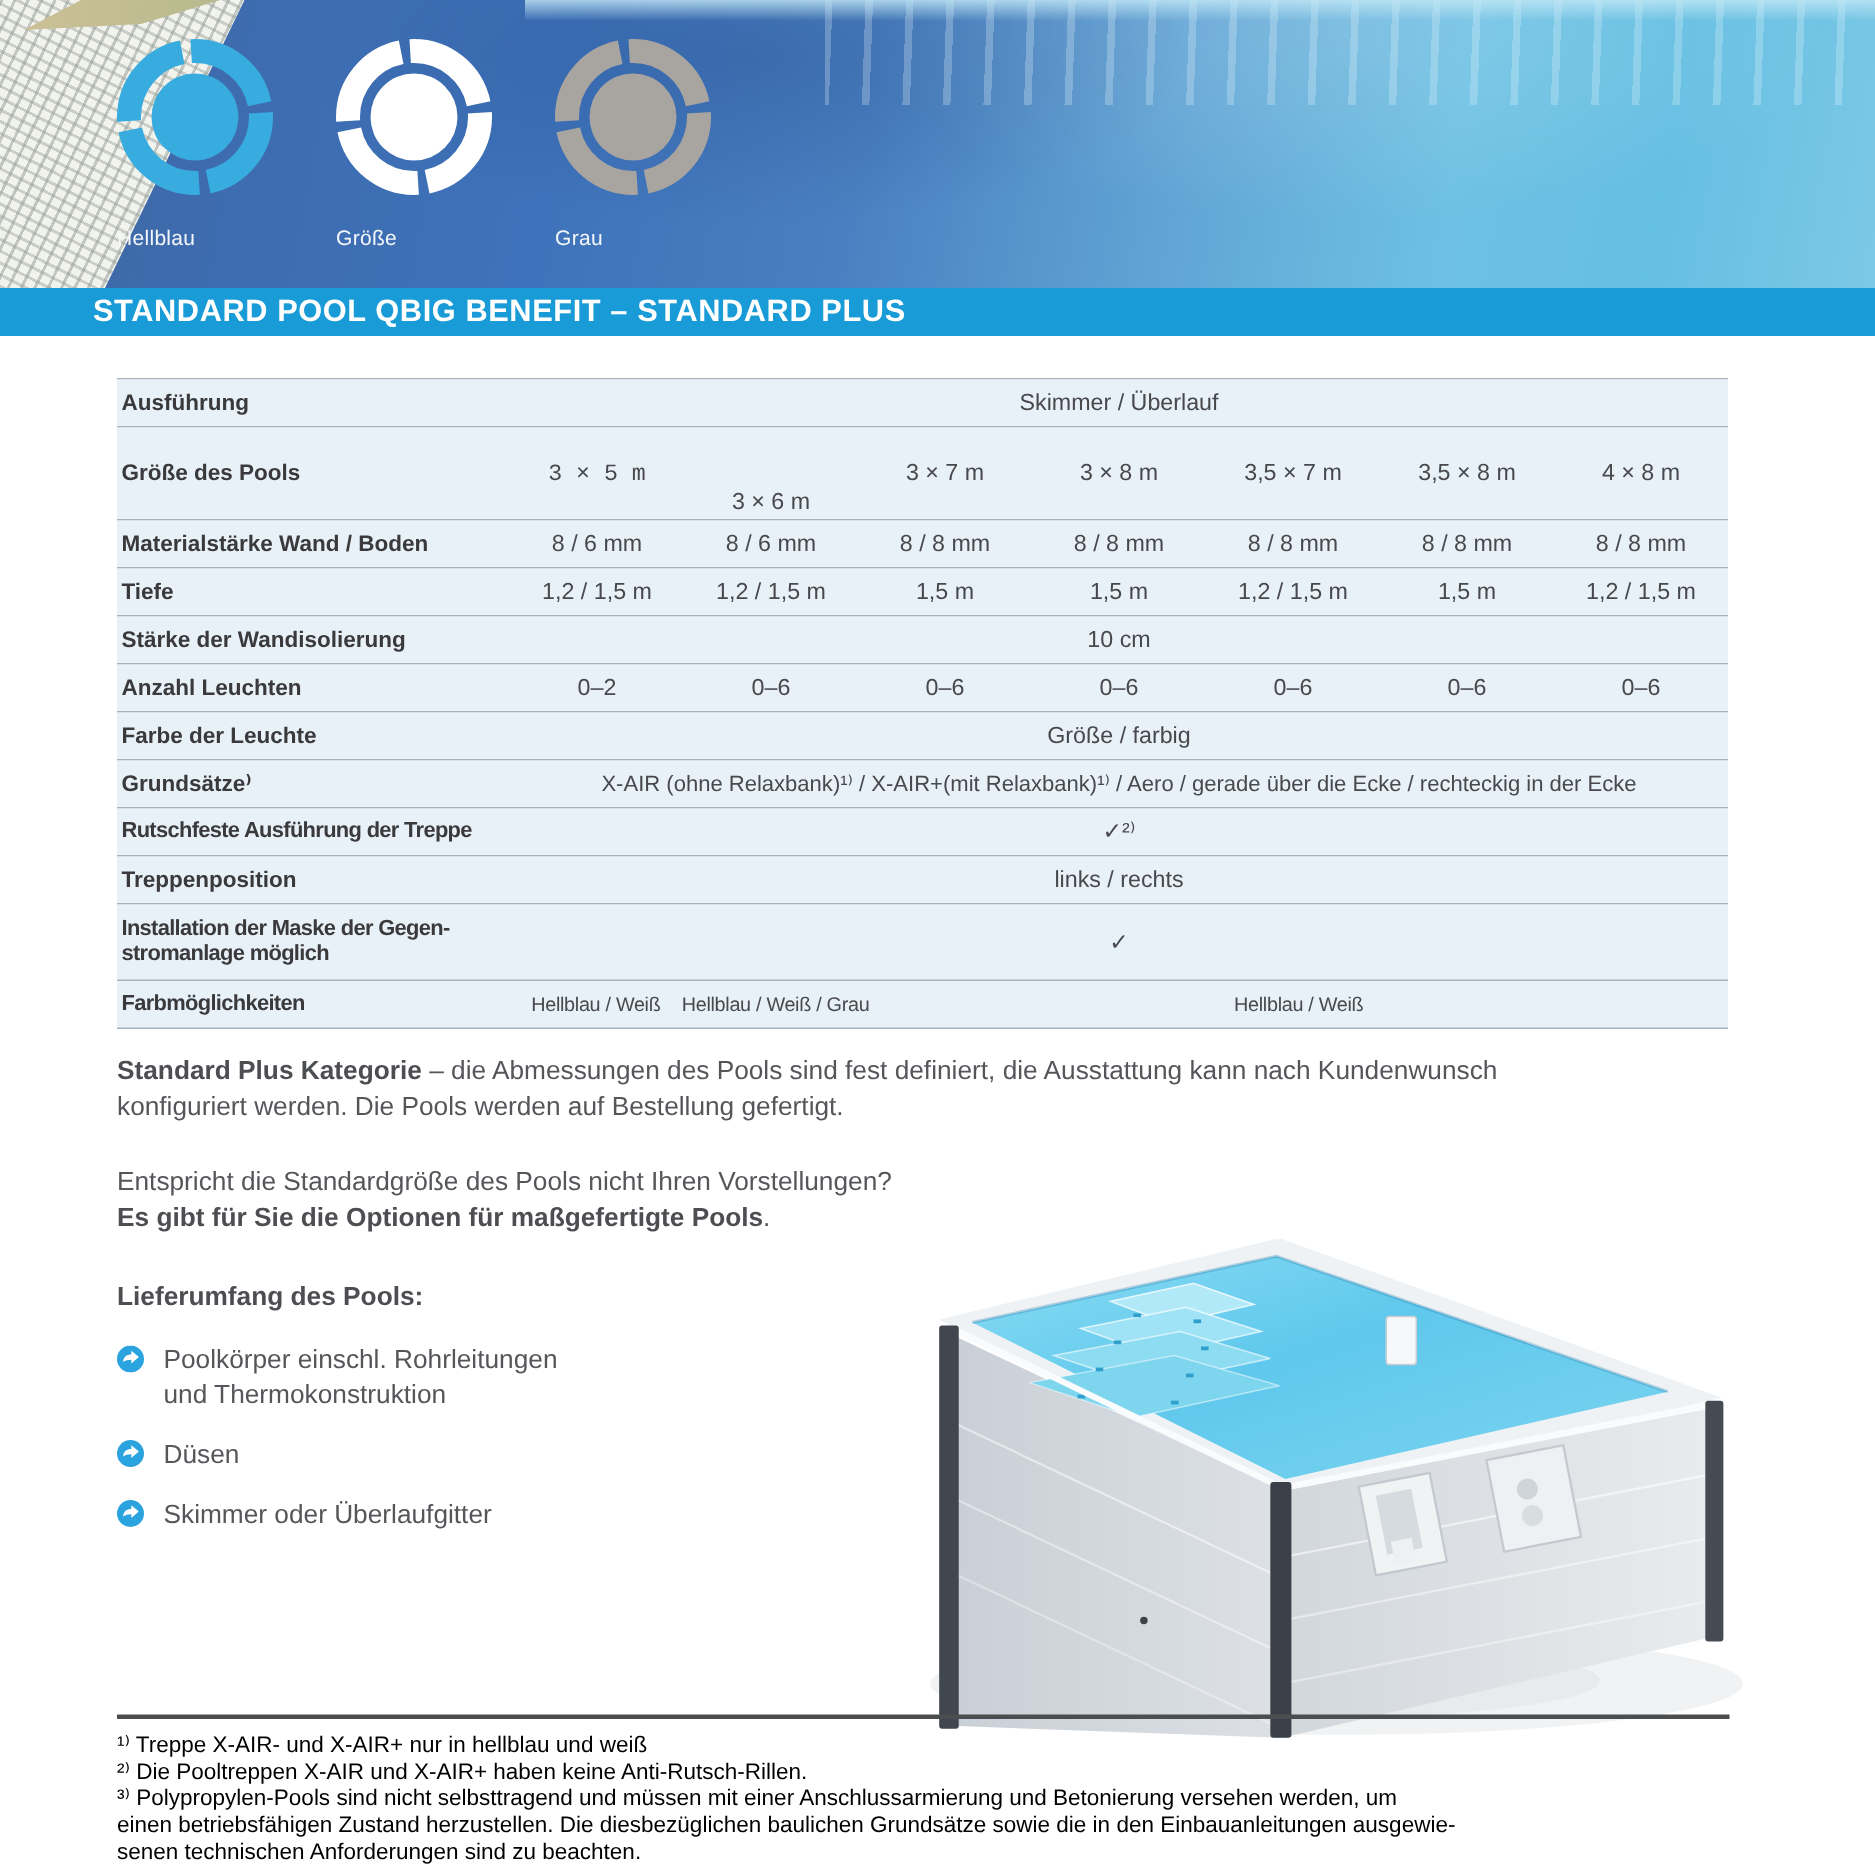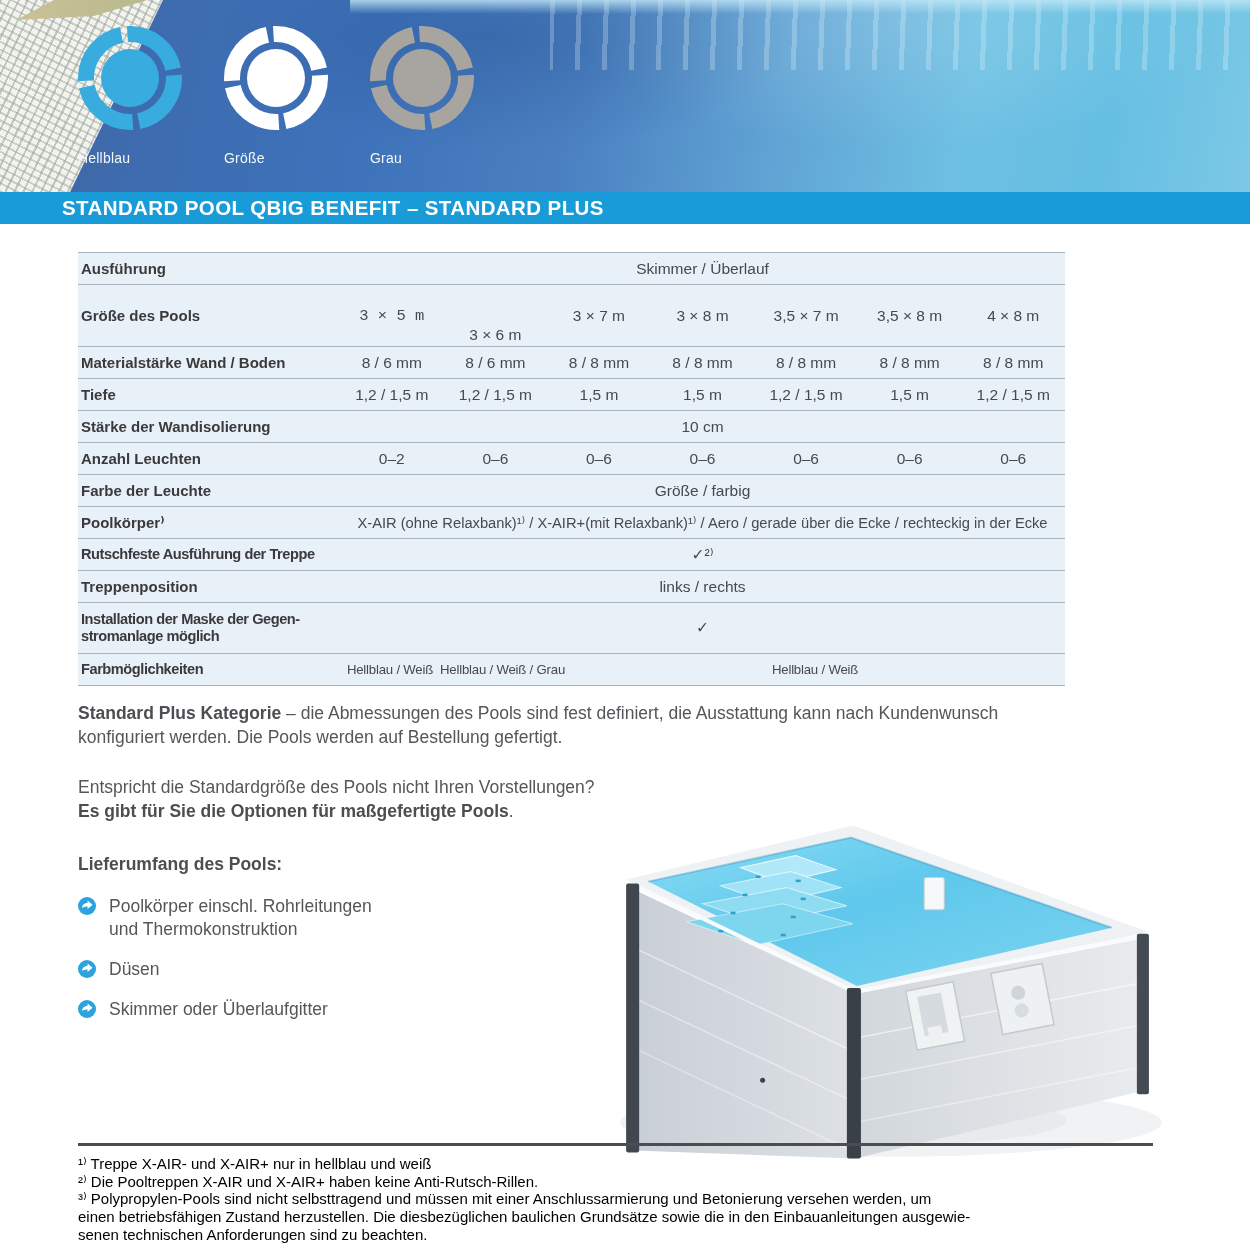--- a/index.html
+++ b/index.html
@@ -31,21 +31,21 @@
   .swatches { position:absolute; left:78px; top:26px; display:flex; gap:42px; }
   .swatch { width:104px; display:flex; flex-direction:column; align-items:flex-start; }
   .swatch-label { margin-top:20px; color:#f3f7fa; font-size:14px; letter-spacing:.2px; }
 
   
   .section-bar { width:1250px; height:32px; background:#189bd6; display:flex; align-items:center; }
   .section-title { color:#ffffff; font-weight:bold; font-size:20.5px; letter-spacing:.4px; padding-left:62px; }
 
   
   .content { padding:0 98px 0 78px; }
-  .spec-table { margin-top:28px; width:987px; border-top:1px solid #a6b2bd; }
+  .spec-table { margin-top:28px; width:1074px; border-top:1px solid #a6b2bd; }
   .t-row { display:grid; grid-template-columns:262px repeat(7,1fr); align-items:center;
     min-height:31px; background:#e9f1f8; border-bottom:1px solid #a6b2bd; }
   .t-label { font-weight:700; font-size:15px; color:#3a3a3c; line-height:1.15; white-space:pre-line; padding:3px 0 3px 3px; }
   .t-cell { font-size:15.5px; color:#47494c; text-align:center; white-space:nowrap; padding:2px 0; }
   .t-row:nth-child(8) .t-cell { font-size:14.7px; }
   .t-row:nth-child(9) .t-label,
   .t-row:nth-child(11) .t-label,
   .t-row:nth-child(12) .t-label { font-size:14.6px; letter-spacing:-.45px; }
   .t-row:nth-child(11) { min-height:50px; }
   .t-row:nth-child(12) .t-cell { font-size:13.2px; letter-spacing:-.2px; }
@@ -159,21 +159,21 @@
           <div class="t-cell" style="grid-column: span 1;">0–6</div>
           <div class="t-cell" style="grid-column: span 1;">0–6</div>
           <div class="t-cell" style="grid-column: span 1;">0–6</div>
           <div class="t-cell" style="grid-column: span 1;">0–6</div>
         </div>
         <div class="t-row">
           <div class="t-label">Farbe der Leuchte</div>
           <div class="t-cell" style="grid-column: span 7;">Größe / farbig</div>
         </div>
         <div class="t-row">
-          <div class="t-label">Poolkörper⁾</div>
+          <div class="t-label">Grundsätze⁾</div>
           <div class="t-cell" style="grid-column: span 7;">X-AIR (ohne Relaxbank)¹⁾ / X-AIR+(mit Relaxbank)¹⁾ / Aero / gerade über die Ecke / rechteckig in der Ecke</div>
         </div>
         <div class="t-row">
           <div class="t-label">Rutschfeste Ausführung der Treppe</div>
           <div class="t-cell" style="grid-column: span 7;">✓²⁾</div>
         </div>
         <div class="t-row">
           <div class="t-label">Treppenposition</div>
           <div class="t-cell" style="grid-column: span 7;">links / rechts</div>
         </div>

